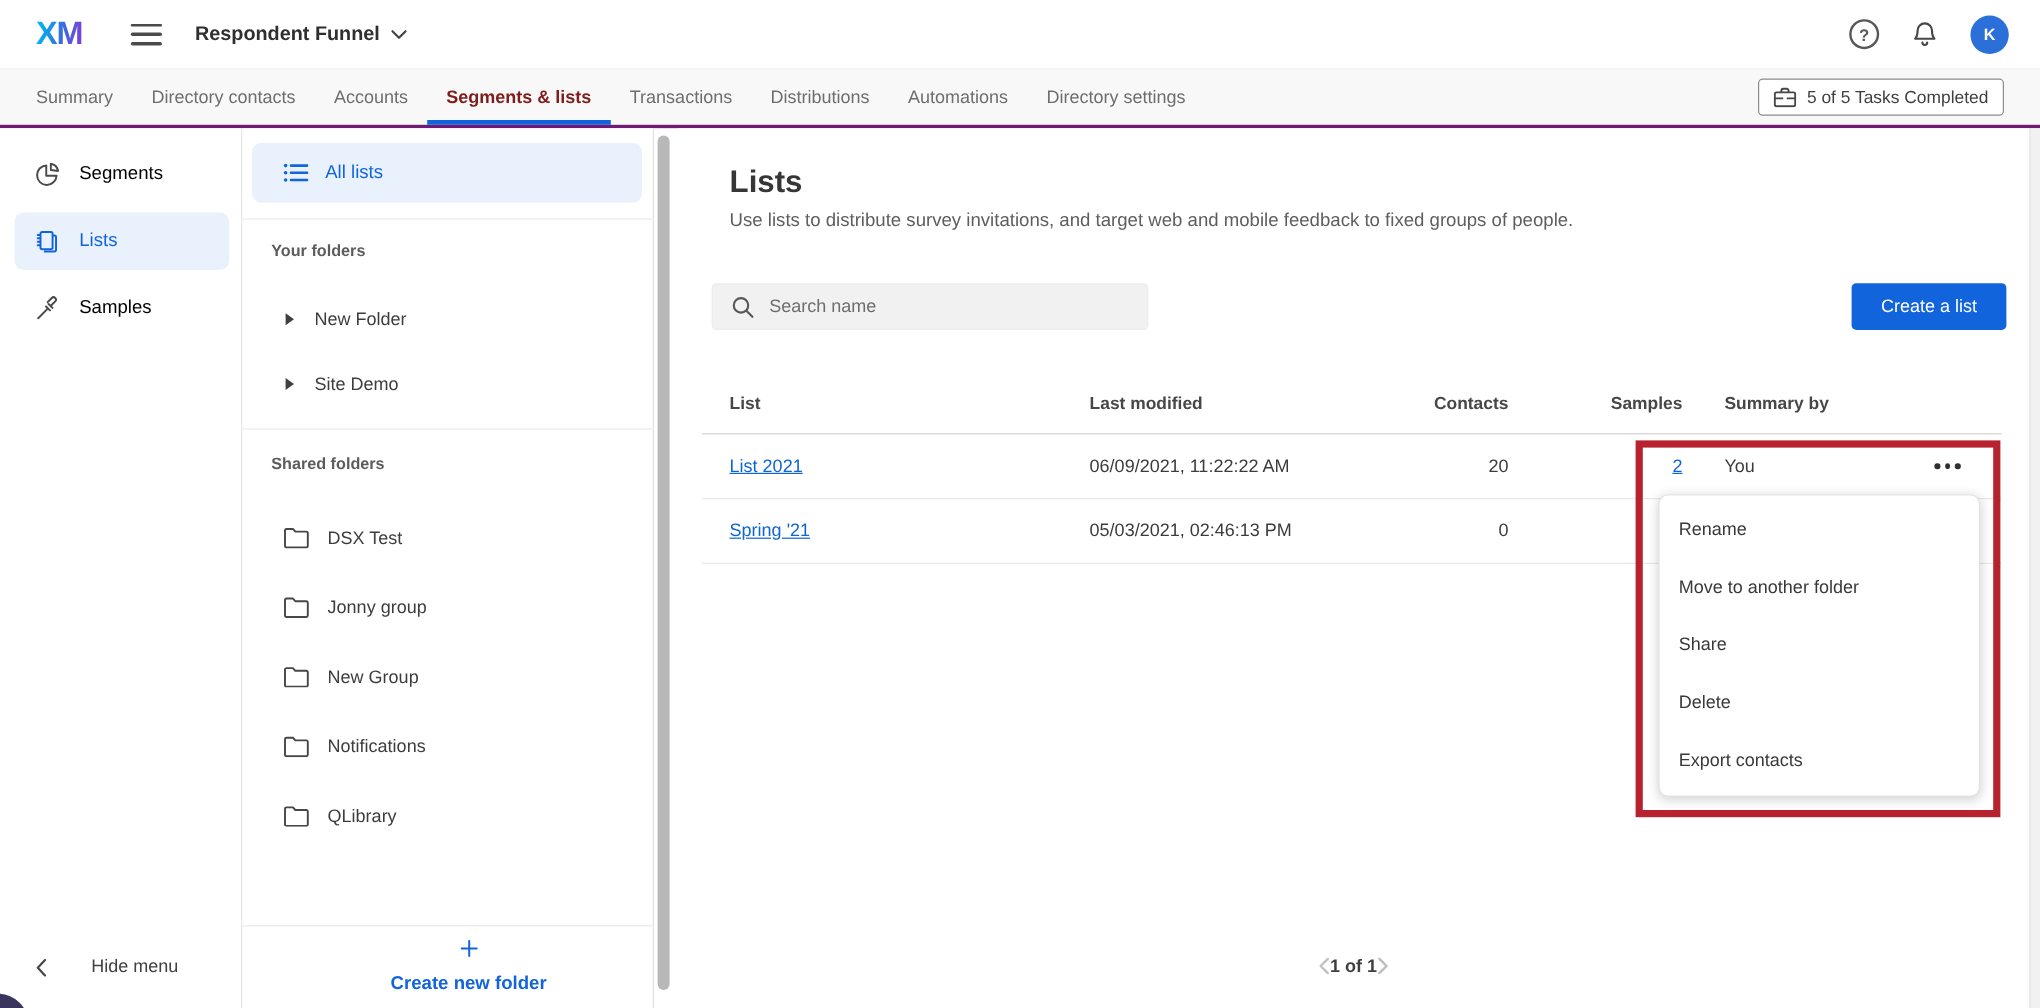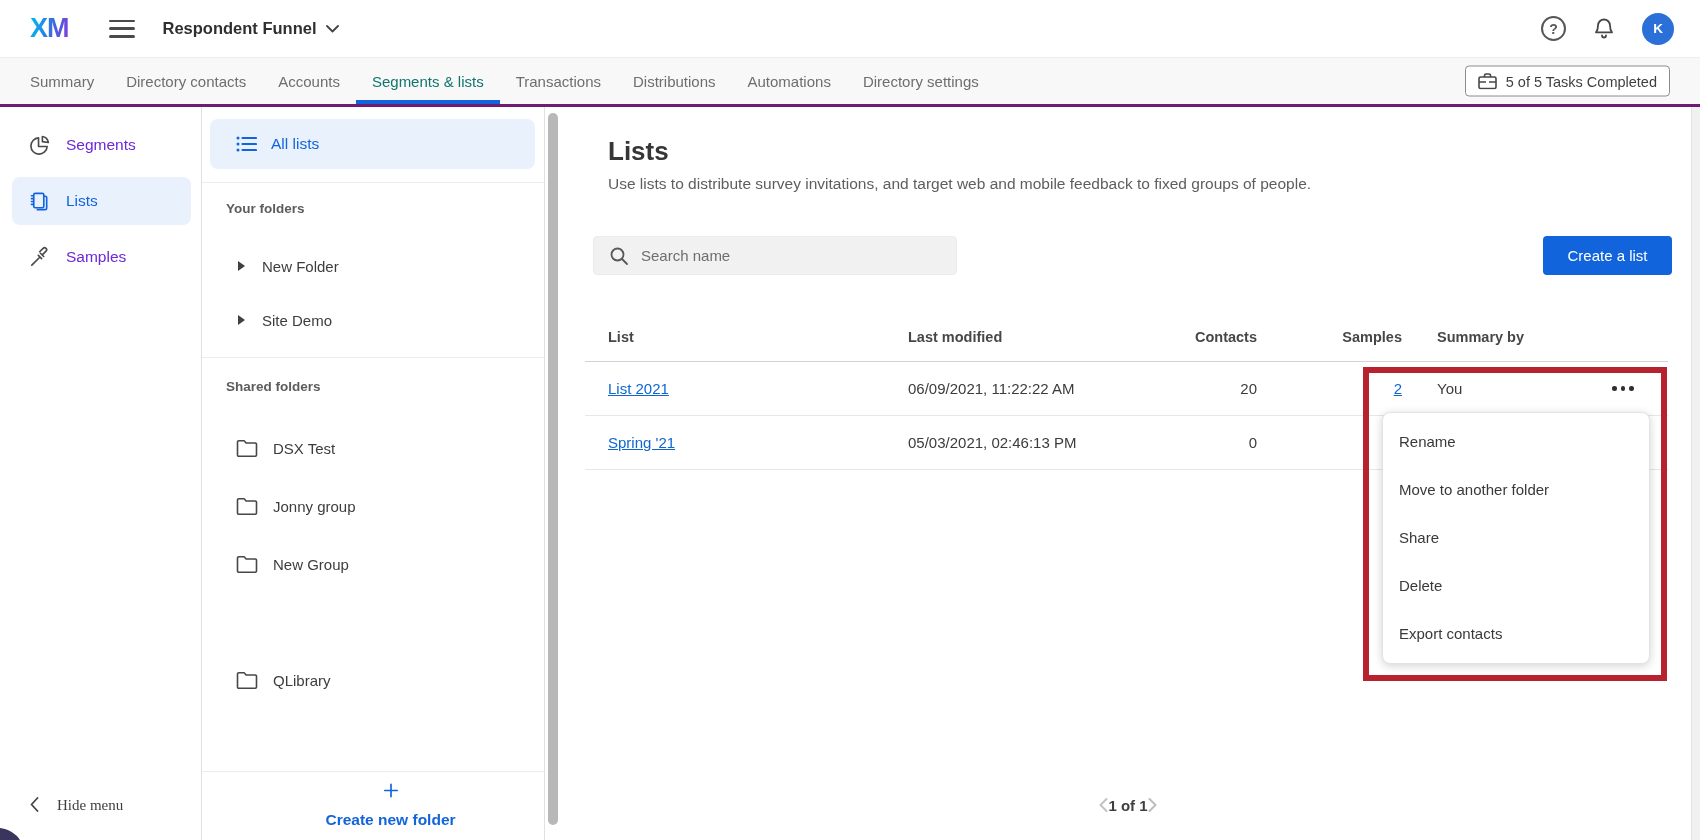--- a/index.html
+++ b/index.html
@@ -25,36 +25,36 @@
   .help-icn{width:25px;height:25px;border:2px solid #575757;border-radius:50%;
     display:flex;align-items:center;justify-content:center;font-size:14px;font-weight:700;color:#575757;cursor:pointer;}
   .avatar{width:32px;height:32px;border-radius:50%;background:#2b6fd9;color:#fff;
     display:flex;align-items:center;justify-content:center;font-size:13.5px;font-weight:700;cursor:pointer;}
 
   
   .tabbar{position:absolute;left:0;top:58px;width:1700px;height:49px;background:#f8f8f8;
     border-bottom:3px solid #701a75;display:flex;align-items:stretch;padding-left:14px;}
   .tab{display:flex;align-items:center;padding:0 16px;font-size:15px;color:#6e6e6e;
     cursor:pointer;border-bottom:4px solid transparent;padding-top:4px;}
-  .tab.active{color:#0f766e;font-weight:400;border-bottom-color:#1264dc;}
+  .tab.active{color:#7f1d1d;font-weight:700;border-bottom-color:#1264dc;}
   .tasks-badge{position:absolute;right:30px;top:50%;transform:translateY(-50%);
     display:flex;align-items:center;gap:9px;border:1px solid #8c8c8c;border-radius:4px;
     background:#fff;padding:6px 12px;font-size:14.5px;color:#3f3f3f;cursor:pointer;}
 
   
   .layout{position:absolute;left:0;top:107px;width:1700px;height:733px;background:#fff;}
 
   
   .sidenav{position:absolute;left:0;top:0;width:202px;height:733px;border-right:1px solid #e0e0e0;background:#fff;}
   .nav-item{margin:0 10px 8px 12px;height:48px;border-radius:8px;display:flex;align-items:center;
-    gap:15px;padding-left:16px;font-size:15.5px;color:#6d28d9;cursor:pointer;}
+    gap:15px;padding-left:16px;font-size:15.5px;color:#000000;cursor:pointer;}
   .nav-item:first-child{margin-top:14px;}
   .nav-item.active{background:#e9f1fc;color:#1264dc;}
-  .hide-menu{position:absolute;left:30px;bottom:26px;display:flex;align-items:flex-start;gap:18px;
-    font-size:15px;color:#3f3f3f;cursor:pointer;font-family:Liberation Serif, serif;}
+  .hide-menu{position:absolute;left:30px;bottom:26px;display:flex;align-items:flex-end;gap:37px;
+    font-size:15px;color:#3f3f3f;cursor:pointer;}
   .corner-bubble{position:absolute;left:-28px;top:721px;width:52px;height:52px;border-radius:50%;background:#39355d;}
 
   
   .folders{position:absolute;left:202px;top:0;width:343px;height:733px;border-right:1px solid #e0e0e0;background:#fff;}
   .all-lists{position:absolute;left:8px;top:12px;width:325px;height:50px;border-radius:8px;
     background:#e9f1fc;display:flex;align-items:center;gap:14px;padding-left:26px;
     color:#1264dc;font-size:15.5px;cursor:pointer;}
   .f-divider{position:absolute;left:0;width:343px;border-top:1px solid #ececec;}
   .f-label{position:absolute;left:24px;font-size:13.5px;font-weight:700;color:#5c5c5c;}
   .tree-item{position:absolute;left:0;width:343px;height:54px;display:flex;align-items:center;
@@ -216,20 +216,26 @@
       <svg width="22" height="18" viewBox="0 0 22 18">
           <path d="M1.5 16 V3 a1.2 1.2 0 0 1 1.2-1.2 h5.4 l2 2.2 h9.2 a1.2 1.2 0 0 1 1.2 1.2 V16 a1.2 1.2 0 0 1-1.2 1.2 H2.7 A1.2 1.2 0 0 1 1.5 16 Z" fill="none" stroke="#474747" stroke-width="1.6" stroke-linejoin="round"></path>
         </svg>
       <span>Jonny group</span>
     </div>
     <div class="shared-item" style="top:428px">
       <svg width="22" height="18" viewBox="0 0 22 18">
           <path d="M1.5 16 V3 a1.2 1.2 0 0 1 1.2-1.2 h5.4 l2 2.2 h9.2 a1.2 1.2 0 0 1 1.2 1.2 V16 a1.2 1.2 0 0 1-1.2 1.2 H2.7 A1.2 1.2 0 0 1 1.5 16 Z" fill="none" stroke="#474747" stroke-width="1.6" stroke-linejoin="round"></path>
         </svg>
       <span>New Group</span>
+    </div>
+    <div class="shared-item" style="top:486px">
+      <svg width="22" height="18" viewBox="0 0 22 18">
+          <path d="M1.5 16 V3 a1.2 1.2 0 0 1 1.2-1.2 h5.4 l2 2.2 h9.2 a1.2 1.2 0 0 1 1.2 1.2 V16 a1.2 1.2 0 0 1-1.2 1.2 H2.7 A1.2 1.2 0 0 1 1.5 16 Z" fill="none" stroke="#474747" stroke-width="1.6" stroke-linejoin="round"></path>
+        </svg>
+      <span>Notifications</span>
     </div>
     <div class="shared-item" style="top:544px">
       <svg width="22" height="18" viewBox="0 0 22 18">
           <path d="M1.5 16 V3 a1.2 1.2 0 0 1 1.2-1.2 h5.4 l2 2.2 h9.2 a1.2 1.2 0 0 1 1.2 1.2 V16 a1.2 1.2 0 0 1-1.2 1.2 H2.7 A1.2 1.2 0 0 1 1.5 16 Z" fill="none" stroke="#474747" stroke-width="1.6" stroke-linejoin="round"></path>
         </svg>
       <span>QLibrary</span>
     </div>
 
     <div class="f-divider" style="top:664px"></div>
     <div class="create-folder">

